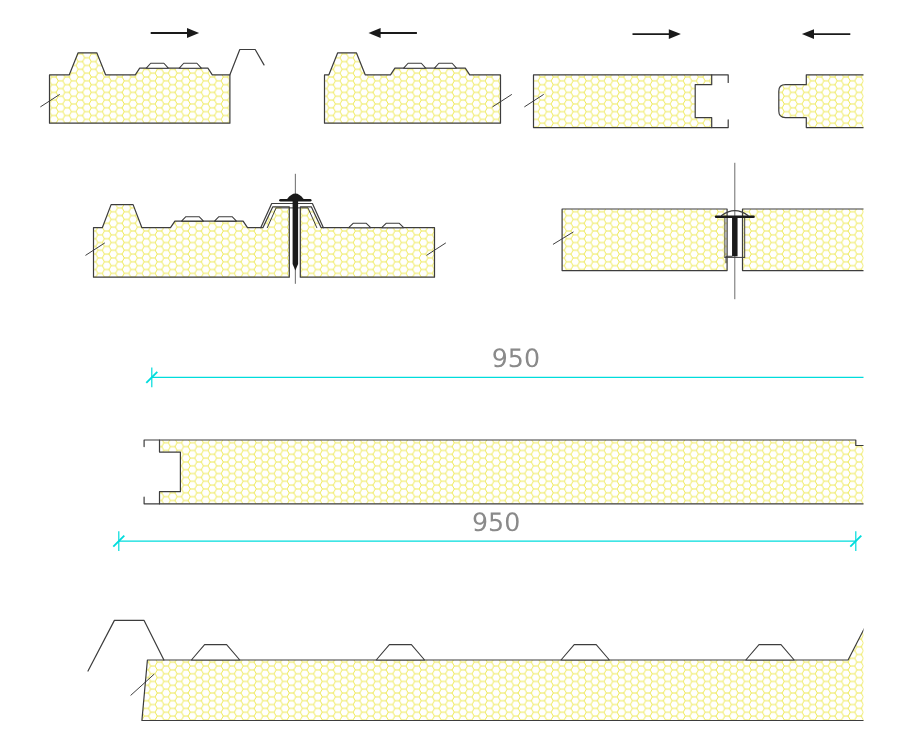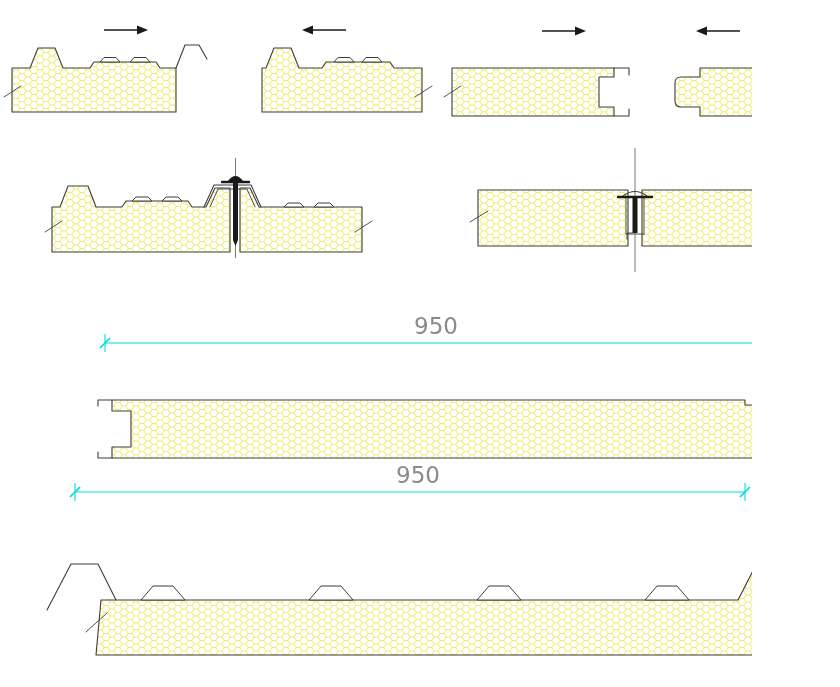--- a/index.html
+++ b/index.html
@@ -1,16 +1,16 @@
 <!DOCTYPE html>
 <html style="--outline: #3d3d3d; --insulation: #e9e227; --dimension: #00dcdc; --dim-text: #8a8a8a; --fastener: #1a1a1a; --background: #ffffff;"><head>
 <meta charset="utf-8">
 <style>
   html,body{margin:0;padding:0;background:var(--background,#ffffff);}
-  .canvas{width:752px;height:687px;position:relative;background:var(--background,#ffffff);overflow:hidden;}
+  .canvas{width:752px;height:687px;position:relative;background:var(--background,#ffffff);overflow:hidden;padding-left:33px;}
   svg{display:block;}
   .outline{fill:none;stroke:var(--outline,#3d3d3d);stroke-width:1.1;stroke-linejoin:round;stroke-linecap:round;}
   .thin{stroke-width:0.9;}
   .honey-shape{fill:url(#honeycomb);stroke:var(--outline,#3d3d3d);stroke-width:1.1;stroke-linejoin:round;}
   .white-shape{fill:#ffffff;stroke:var(--outline,#3d3d3d);stroke-width:1;stroke-linejoin:round;}
   .dark-fill{fill:var(--fastener,#1a1a1a);stroke:none;}
   .washer{stroke:var(--fastener,#1a1a1a);stroke-width:2.4;stroke-linecap:round;fill:none;}
   .centerline{stroke:var(--outline,#3d3d3d);stroke-width:0.7;fill:none;}
   .arrow-line{stroke:var(--fastener,#151515);stroke-width:1.6;}
   .arrow-head{fill:var(--fastener,#151515);stroke:none;}

